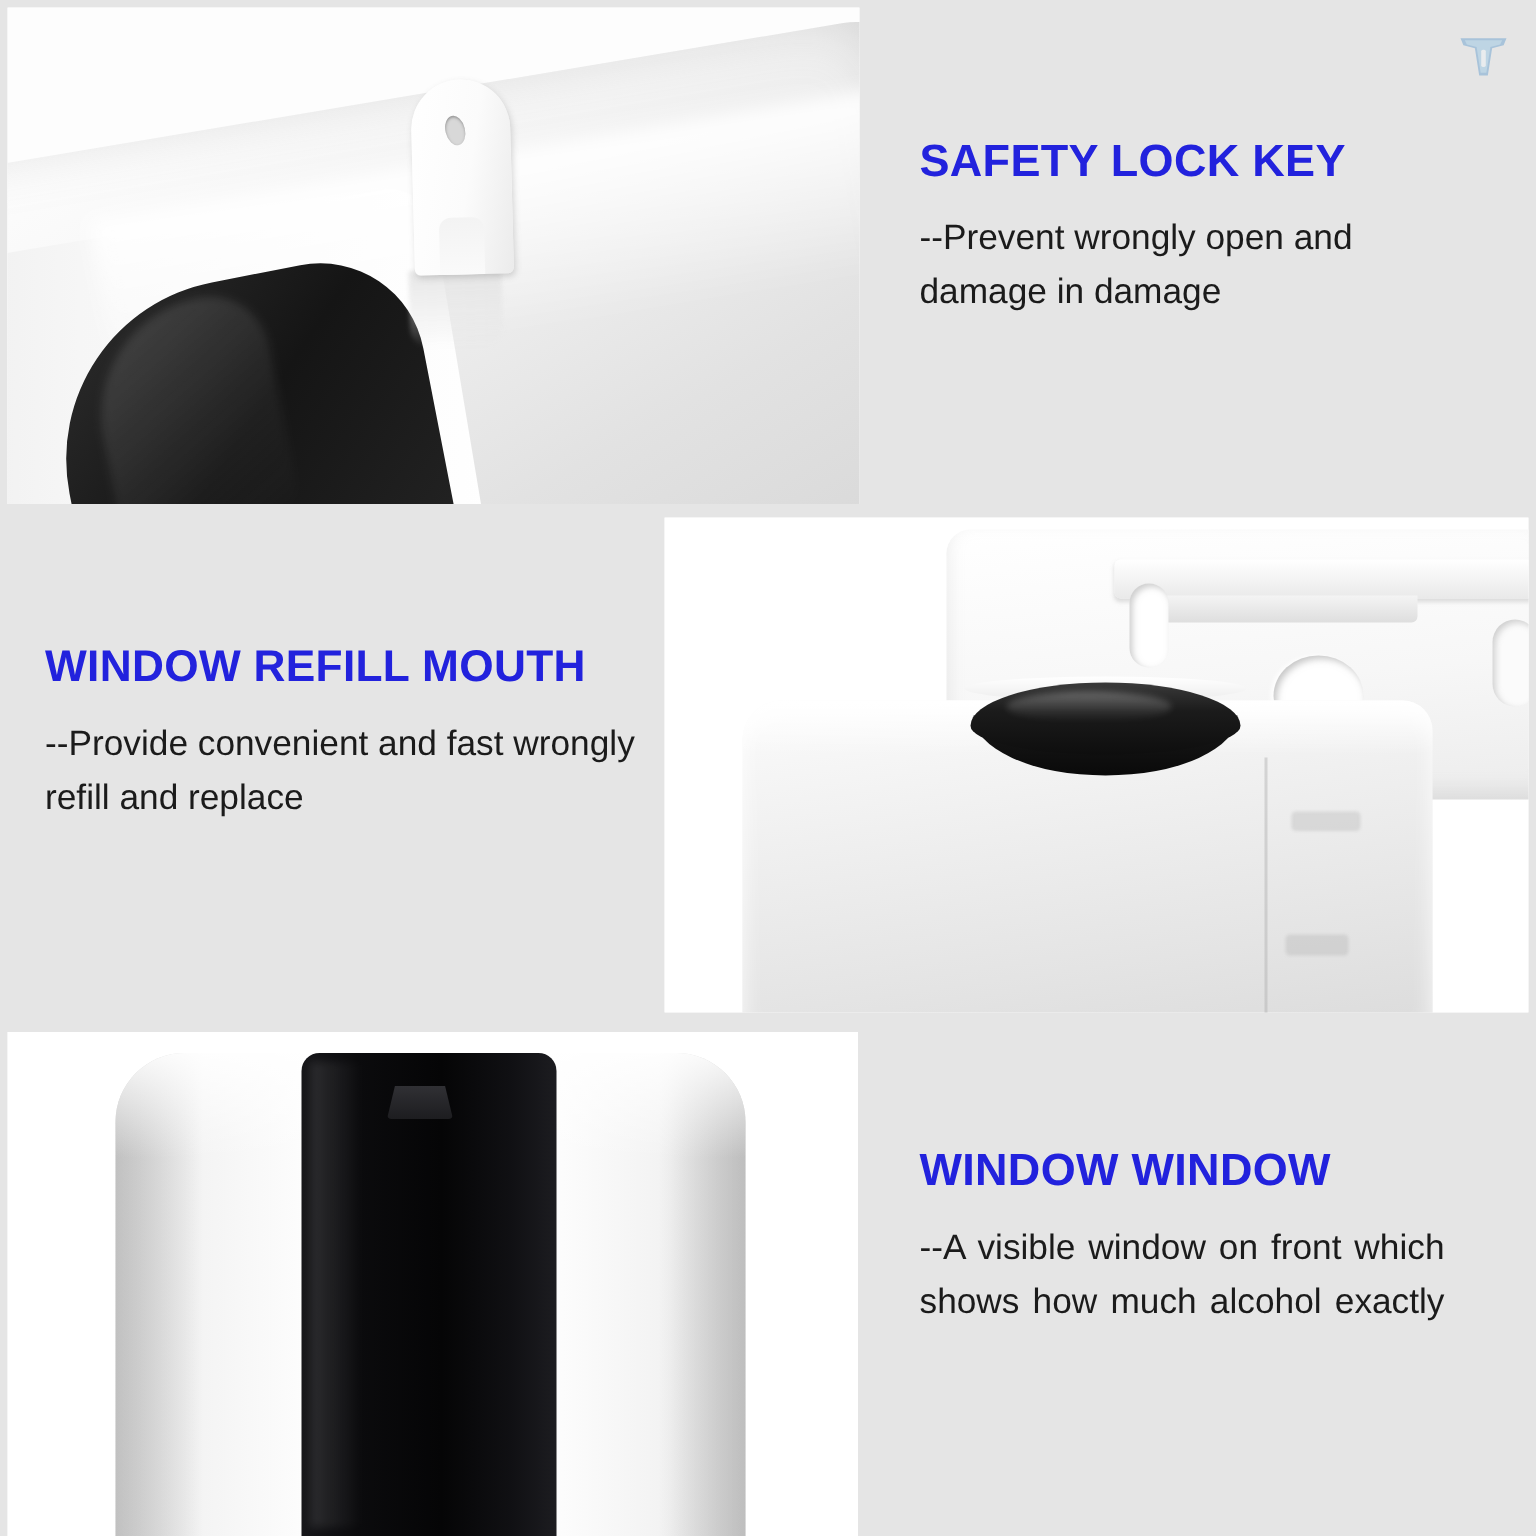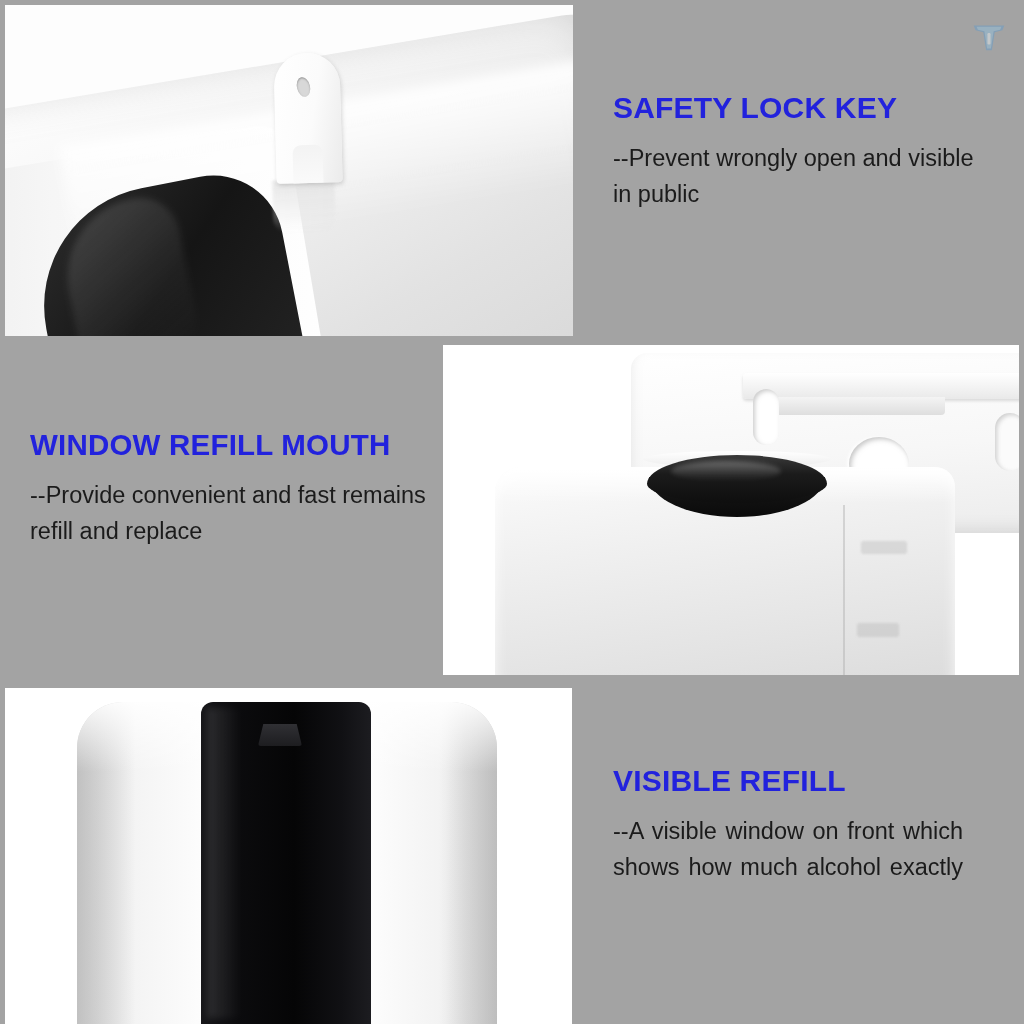--- a/index.html
+++ b/index.html
@@ -5,21 +5,21 @@
 <style>
   html, body {
     margin: 0;
     padding: 0;
     background: #ffffff;
   }
   #page {
     position: relative;
     width: 1024px;
     height: 1024px;
-    background: #a3a3a3;
+    background: #e5e5e5;
     font-family: "Liberation Sans", sans-serif;
     overflow: hidden;
   }
 
   
   .photo-panel {
     position: absolute;
     background: #ffffff;
     overflow: hidden;
   }
@@ -406,26 +406,26 @@
       <div class="black-pad-gloss"></div>
       <div class="key-reflection"></div>
       <div class="key-tab"></div>
       <div class="key-notch"></div>
       <div class="key-hole"></div>
     </div>
   </div>
 
   <div class="text-block" id="text-lock">
     <h2 class="feature-title">SAFETY LOCK KEY</h2>
-    <p class="feature-desc">--Prevent wrongly open and visible in public</p>
+    <p class="feature-desc">--Prevent wrongly open and damage in damage</p>
   </div>
 
   <div class="text-block" id="text-refill">
     <h2 class="feature-title">WINDOW REFILL MOUTH</h2>
-    <p class="feature-desc">--Provide convenient and fast remains refill and replace</p>
+    <p class="feature-desc">--Provide convenient and fast wrongly refill and replace</p>
   </div>
 
   <div class="photo-panel" id="photo-refill">
     <div class="scene">
       <div class="backplate"></div>
       <div class="backplate-rail"></div>
       <div class="backplate-ledge"></div>
       <div class="hole-key-left"></div>
       <div class="hole-round"></div>
       <div class="hole-key-right"></div>
@@ -447,21 +447,21 @@
       <div class="unit-left-shadow"></div>
       <div class="unit-right-shadow"></div>
       <div class="unit-top-gloss"></div>
       <div class="window-strip"></div>
       <div class="window-gloss"></div>
       <div class="window-notch"></div>
     </div>
   </div>
 
   <div class="text-block" id="text-window">
-    <h2 class="feature-title">VISIBLE REFILL</h2>
+    <h2 class="feature-title">WINDOW WINDOW</h2>
     <p class="feature-desc">--A visible window on front which shows how much alcohol exactly</p>
   </div>
 
   <svg id="watermark" viewBox="0 0 48 48">
     <path d="M8 14 L40 14 L38 19 L30 21 L27 40 L21 40 L18 21 L10 19 Z" fill="#5f9bcd"></path>
     <path d="M11 15.5 L37 15.5 L35.6 18.4 L28.8 20.1 L26 38 L22 38 L19.2 20.1 L12.4 18.4 Z" fill="#8fc2e4"></path>
     <rect x="22.4" y="22" width="3.2" height="12" rx="1.2" fill="#ffffff" opacity="0.85"></rect>
   </svg>
 
 </div>

